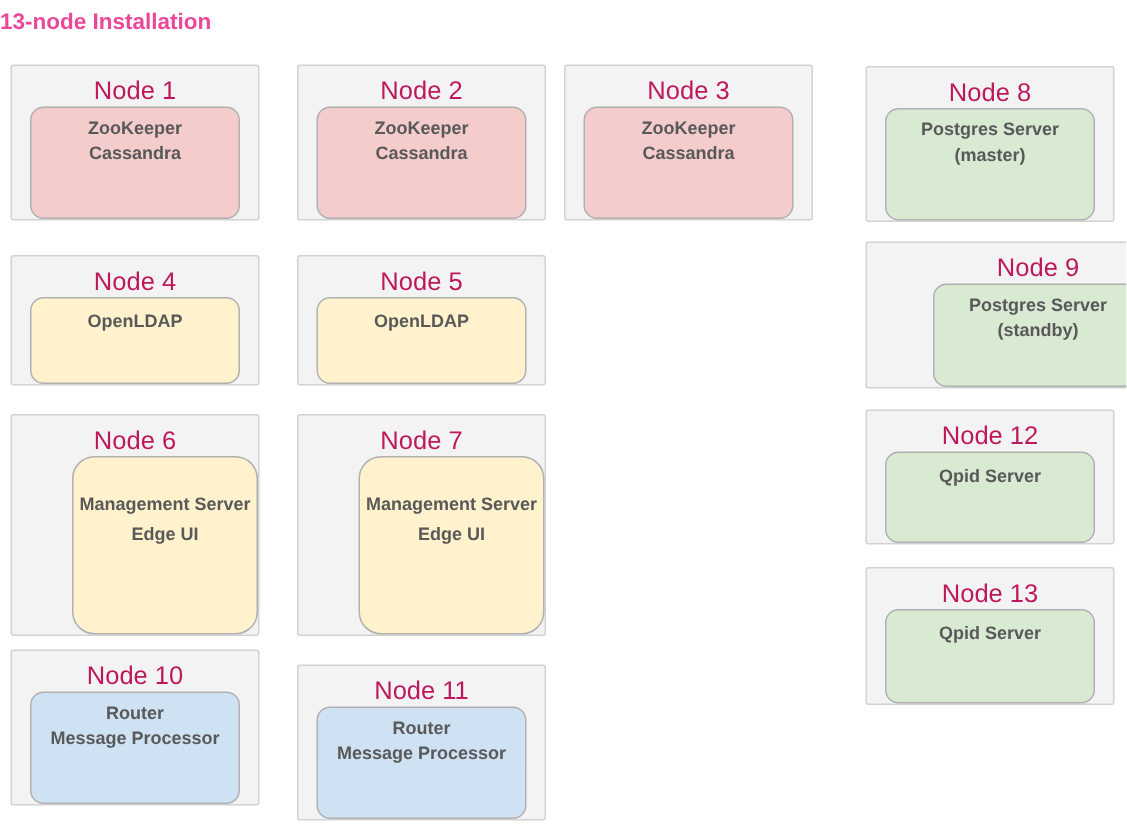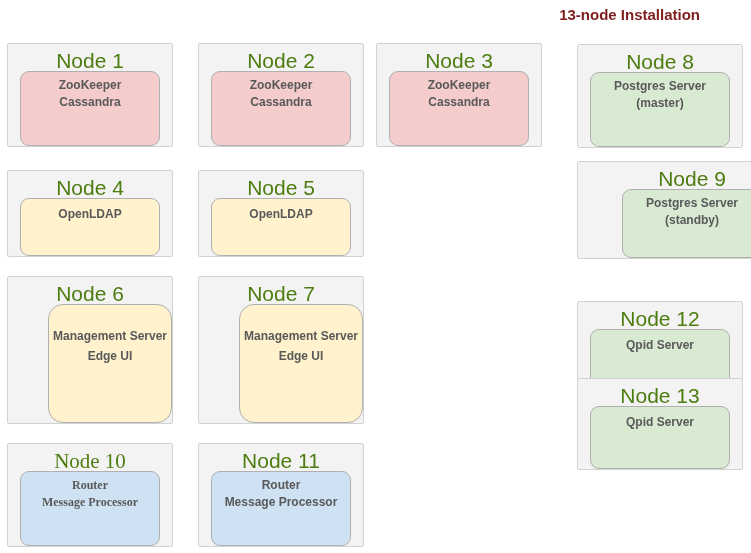--- a/index.html
+++ b/index.html
@@ -6,41 +6,41 @@
   #canvas{
     position:relative;
     width:751px;height:553px;
     background:#ffffff;
     font-family:"Liberation Sans", sans-serif;
     overflow:hidden;
   }
   .diagram-title{
     position:absolute;
     left:0;top:6px;width:700px;
-    text-align:right;
+    text-align:left;
     font-size:15px;
     font-weight:bold;
-    color:#7f1d1d;
+    color:#ec4899;
   }
   .node{
     position:absolute;
     width:164px;
     background:#f3f3f3;
     border:1px solid #d2d2d2;
     border-radius:2px;
     display:flex;
     flex-direction:column;
     align-items:center;
   }
   .node-label{
     margin-top:7px;
     height:20px;
     line-height:20px;
-    font-size:21px;
-    color:#4d7c0f;
+    font-size:17px;
+    color:#be185d;
     flex:0 0 auto;
   }
   .inner-wrap{
     flex:1 1 auto;
     display:flex;
     justify-content:center;
     width:100%;
   }
   .component-box{
     width:138px;
@@ -58,23 +58,23 @@
   
   .n1 {left:7px;  top:43px;  height:102px;}
   .n2 {left:198px;top:43px;  height:102px;}
   .n3 {left:376px;top:43px;  height:102px;}
   .n8 {left:577px;top:44px;  height:102px;}
   .n4 {left:7px;  top:170px; height:85px;}
   .n5 {left:198px;top:170px; height:85px;}
   .n9 {left:577px;top:161px; height:96px;padding-left:32px;}
   .n6 {left:7px;  top:276px; height:146px;}
   .n7 {left:198px;top:276px; height:146px;}
-  .n12{left:577px;top:273px; height:88px;margin-top:28px;}
+  .n12{left:577px;top:273px; height:88px;}
   .n13{left:577px;top:378px; height:90px;}
-  .n10{left:7px;  top:443px; height:102px;font-family:Liberation Serif, serif;}
+  .n10{left:7px;  top:433px; height:102px;}
   .n11{left:198px;top:443px; height:102px;}
 </style>
 </head>
 <body>
 
 <div id="canvas">
 
   <div class="diagram-title">13-node Installation</div>
 
   <div class="node n1">

